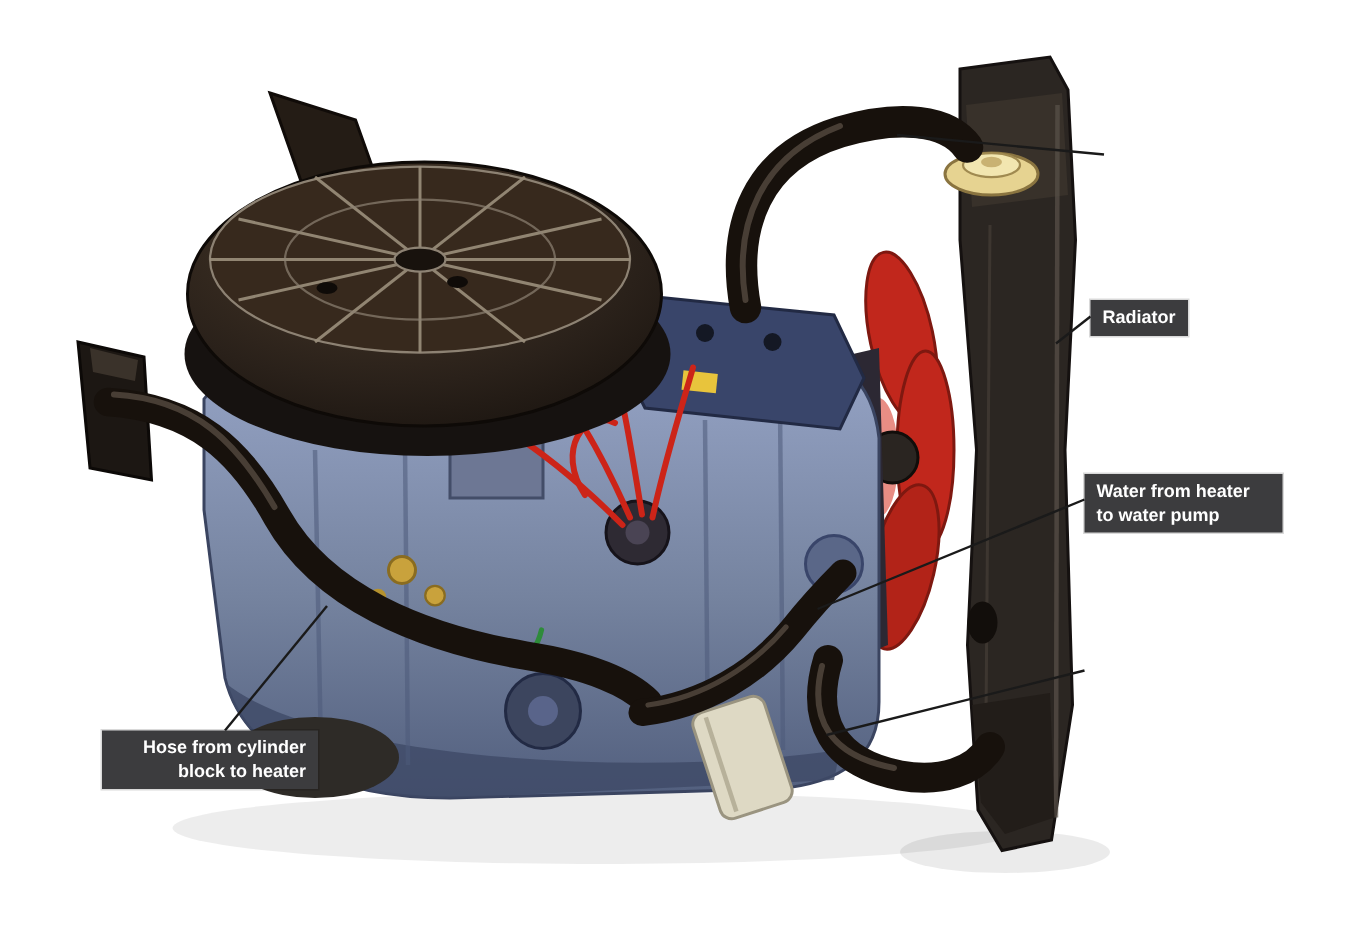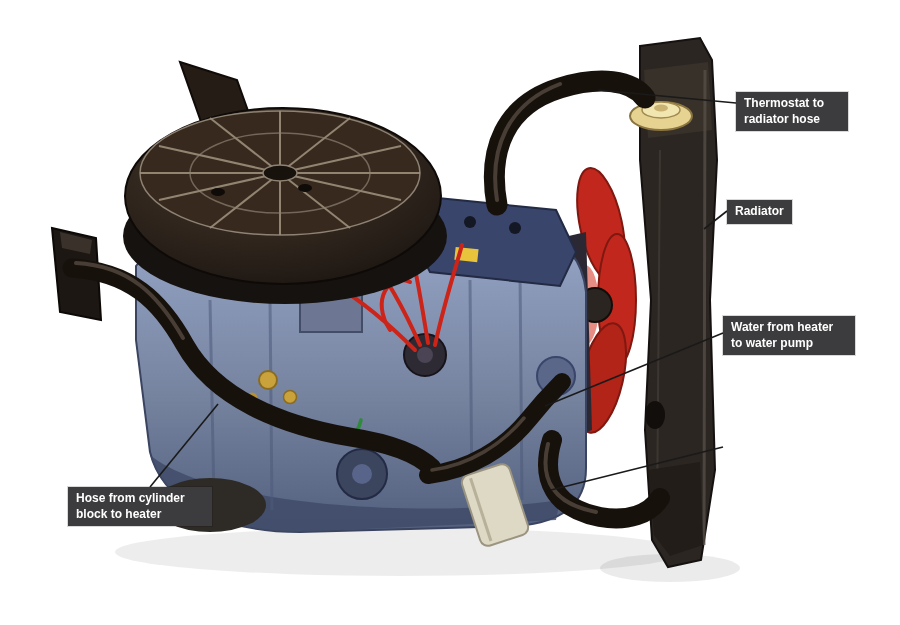--- a/index.html
+++ b/index.html
@@ -15,21 +15,21 @@
     position:absolute;
     background:#3c3c3e;
     color:#ffffff;
     font-size:12px;
     font-weight:bold;
     line-height:1.3;
     padding:4px 8px;
     white-space:pre-line;
     box-shadow:0 0 0 1px rgba(0,0,0,0.15);
   }
-  .callout.center{text-align:left;}
+  .callout.center{text-align:right;}
 </style>
 </head>
 <body>
 
 <div class="canvas">
 
   <svg width="900" height="625" viewBox="0 0 900 625">
 
     <defs>
       <linearGradient id="blockGrad" x1="0" y1="0" x2="0" y2="1">
@@ -174,22 +174,20 @@
 
     <g stroke="#1a1a1a" stroke-width="1.6">
       <line x1="736" y1="103" x2="598" y2="90"></line>
       <line x1="727" y1="211" x2="704" y2="229"></line>
       <line x1="723" y1="333" x2="545" y2="406"></line>
       <line x1="723" y1="447" x2="551" y2="490"></line>
       <line x1="150" y1="487" x2="218" y2="404"></line>
     </g>
   </svg>
 
-  <div class="callout" style="left:736px;top:92px;width:96px">Thermostat to
-radiator hose</div>
 
   <div class="callout" style="left:727px;top:200px">Radiator</div>
 
   <div class="callout" style="left:723px;top:316px;width:116px">Water from heater
 to water pump</div>
 
 
   <div class="callout center" style="left:68px;top:487px;width:128px">Hose from cylinder
 block to heater</div>
 

